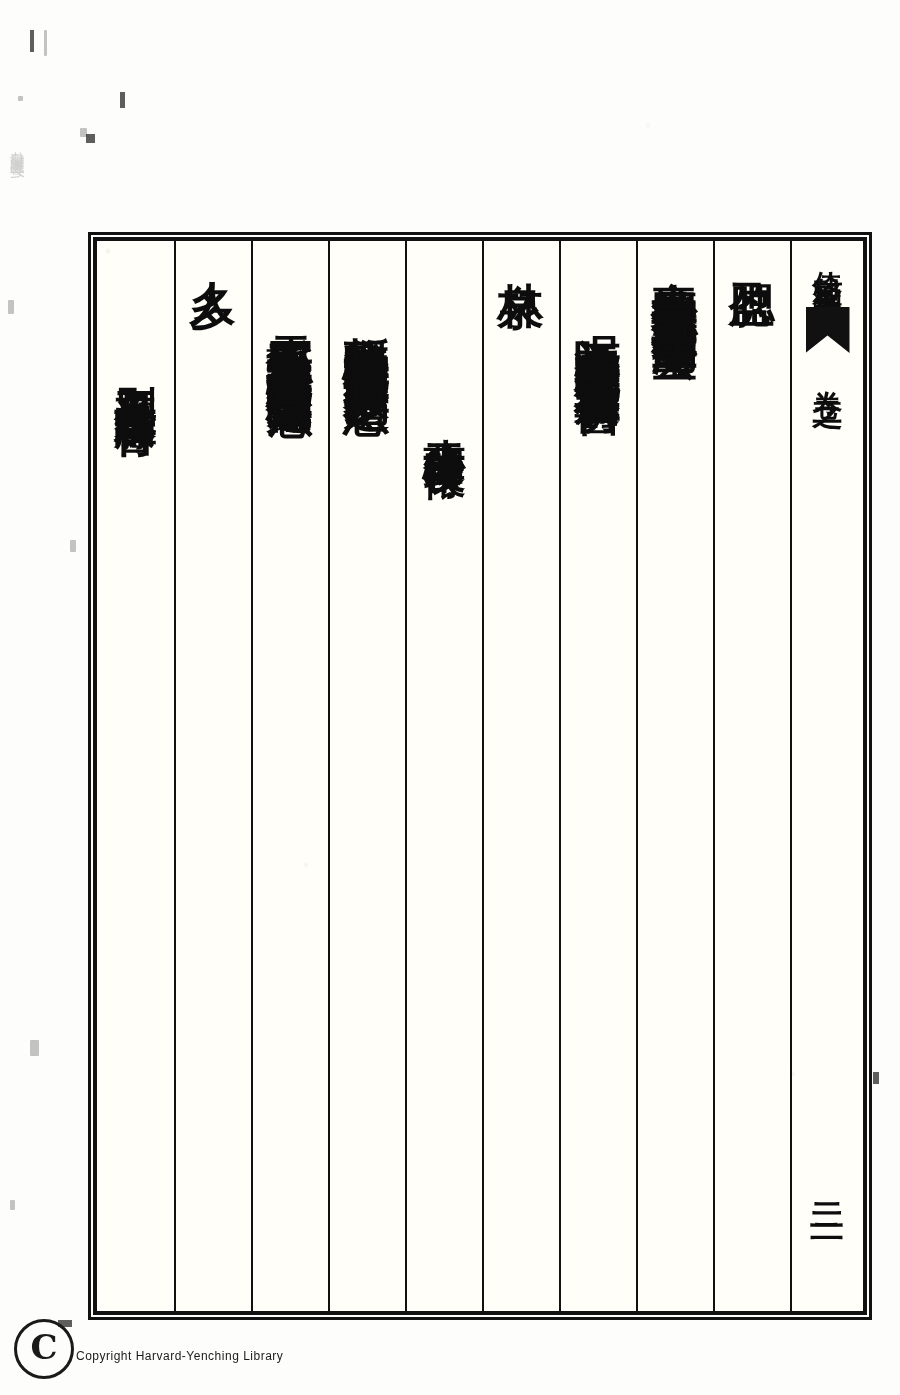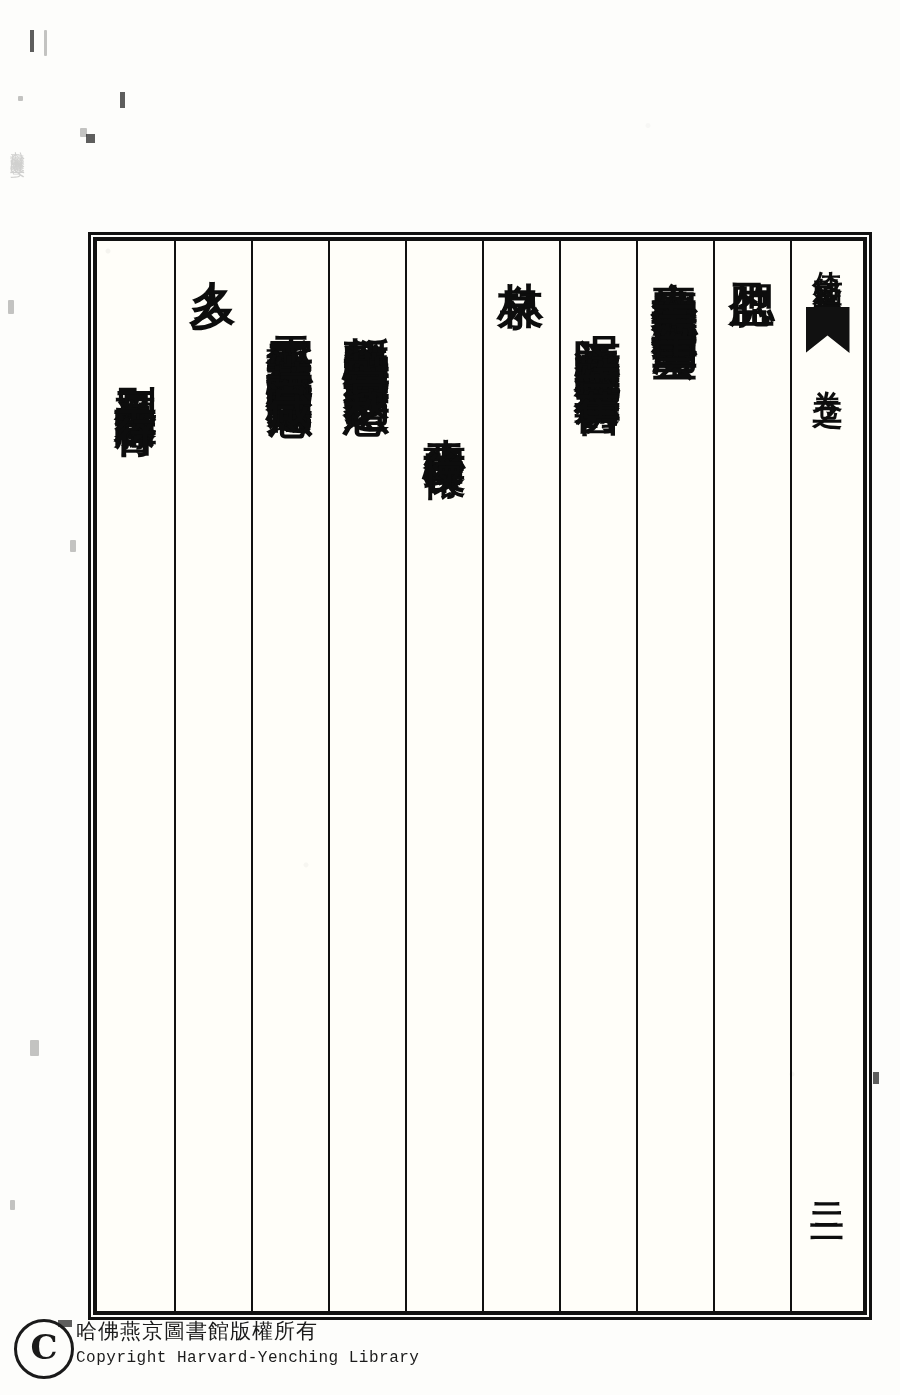--- a/index.html
+++ b/index.html
@@ -156,22 +156,22 @@
     left: 62px; top: 2px;
     font-family: "DejaVu Sans", sans-serif;
     font-size: 21px;
     letter-spacing: 1px;
     color: #1b1b1b;
     white-space: nowrap;
   }
   .stamp-en {
     position: absolute;
     left: 62px; top: 34px;
-    font-family: Liberation Mono, monospace;
-    font-size: 16px;
+    font-family: Liberation Sans, sans-serif;
+    font-size: 12px;
     letter-spacing: .5px;
     color: #1b1b1b;
     white-space: nowrap;
   }
 
   
   .speck { position: absolute; background: #1a1a1a; opacity: .7; }
 </style>
 </head>
 <body>
@@ -241,17 +241,16 @@
   <div class="speck" style="left:120px; top:92px;  width:5px; height:16px;"></div>
   <div class="speck" style="left:86px;  top:134px; width:9px; height:9px;"></div>
   <div class="speck" style="left:30px;  top:30px;  width:4px; height:22px;"></div>
   <div class="speck" style="left:873px; top:1072px; width:6px; height:12px;"></div>
   <div class="speck" style="left:58px;  top:1320px; width:14px; height:7px;"></div>
 
   <div class="grain"></div>
 
   <div class="stamp">
     <div class="stamp-c">C</div>
-    <div class="stamp-cjk">哈佛燕京圖書館版權所有</div>
     <div class="stamp-en">Copyright Harvard-Yenching Library</div>
   </div>
 
 </div>
 
 </body></html>

